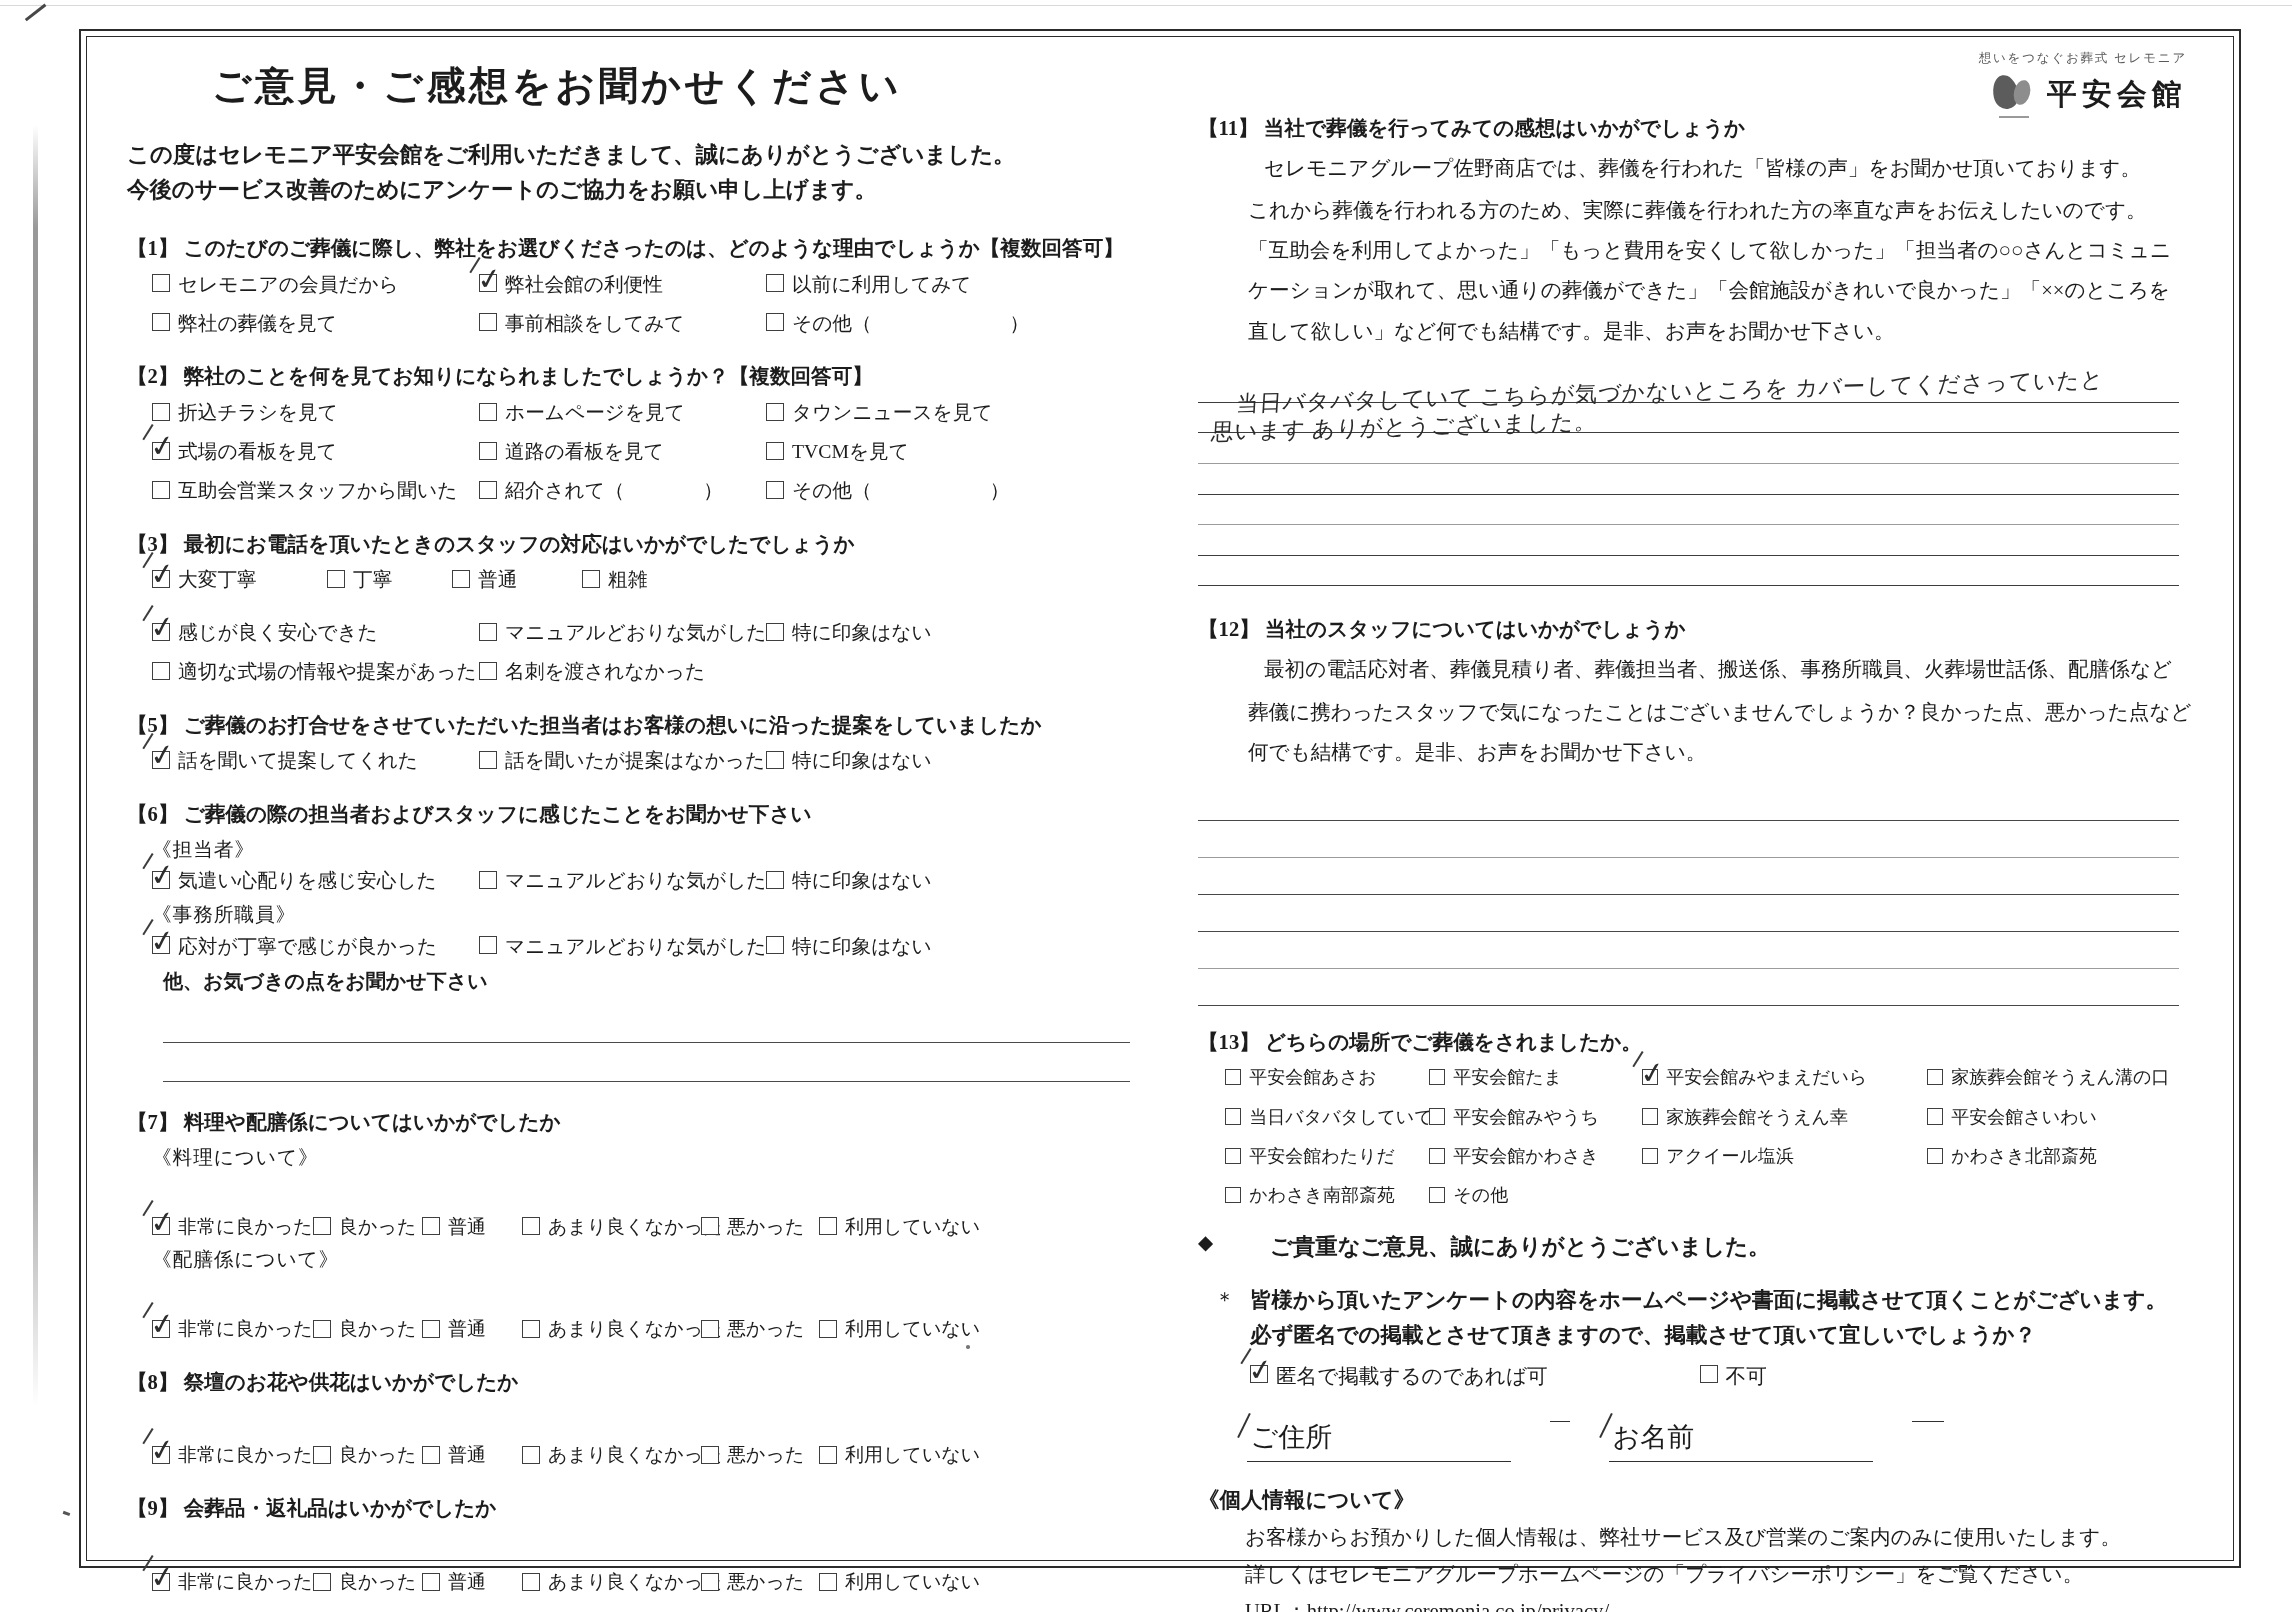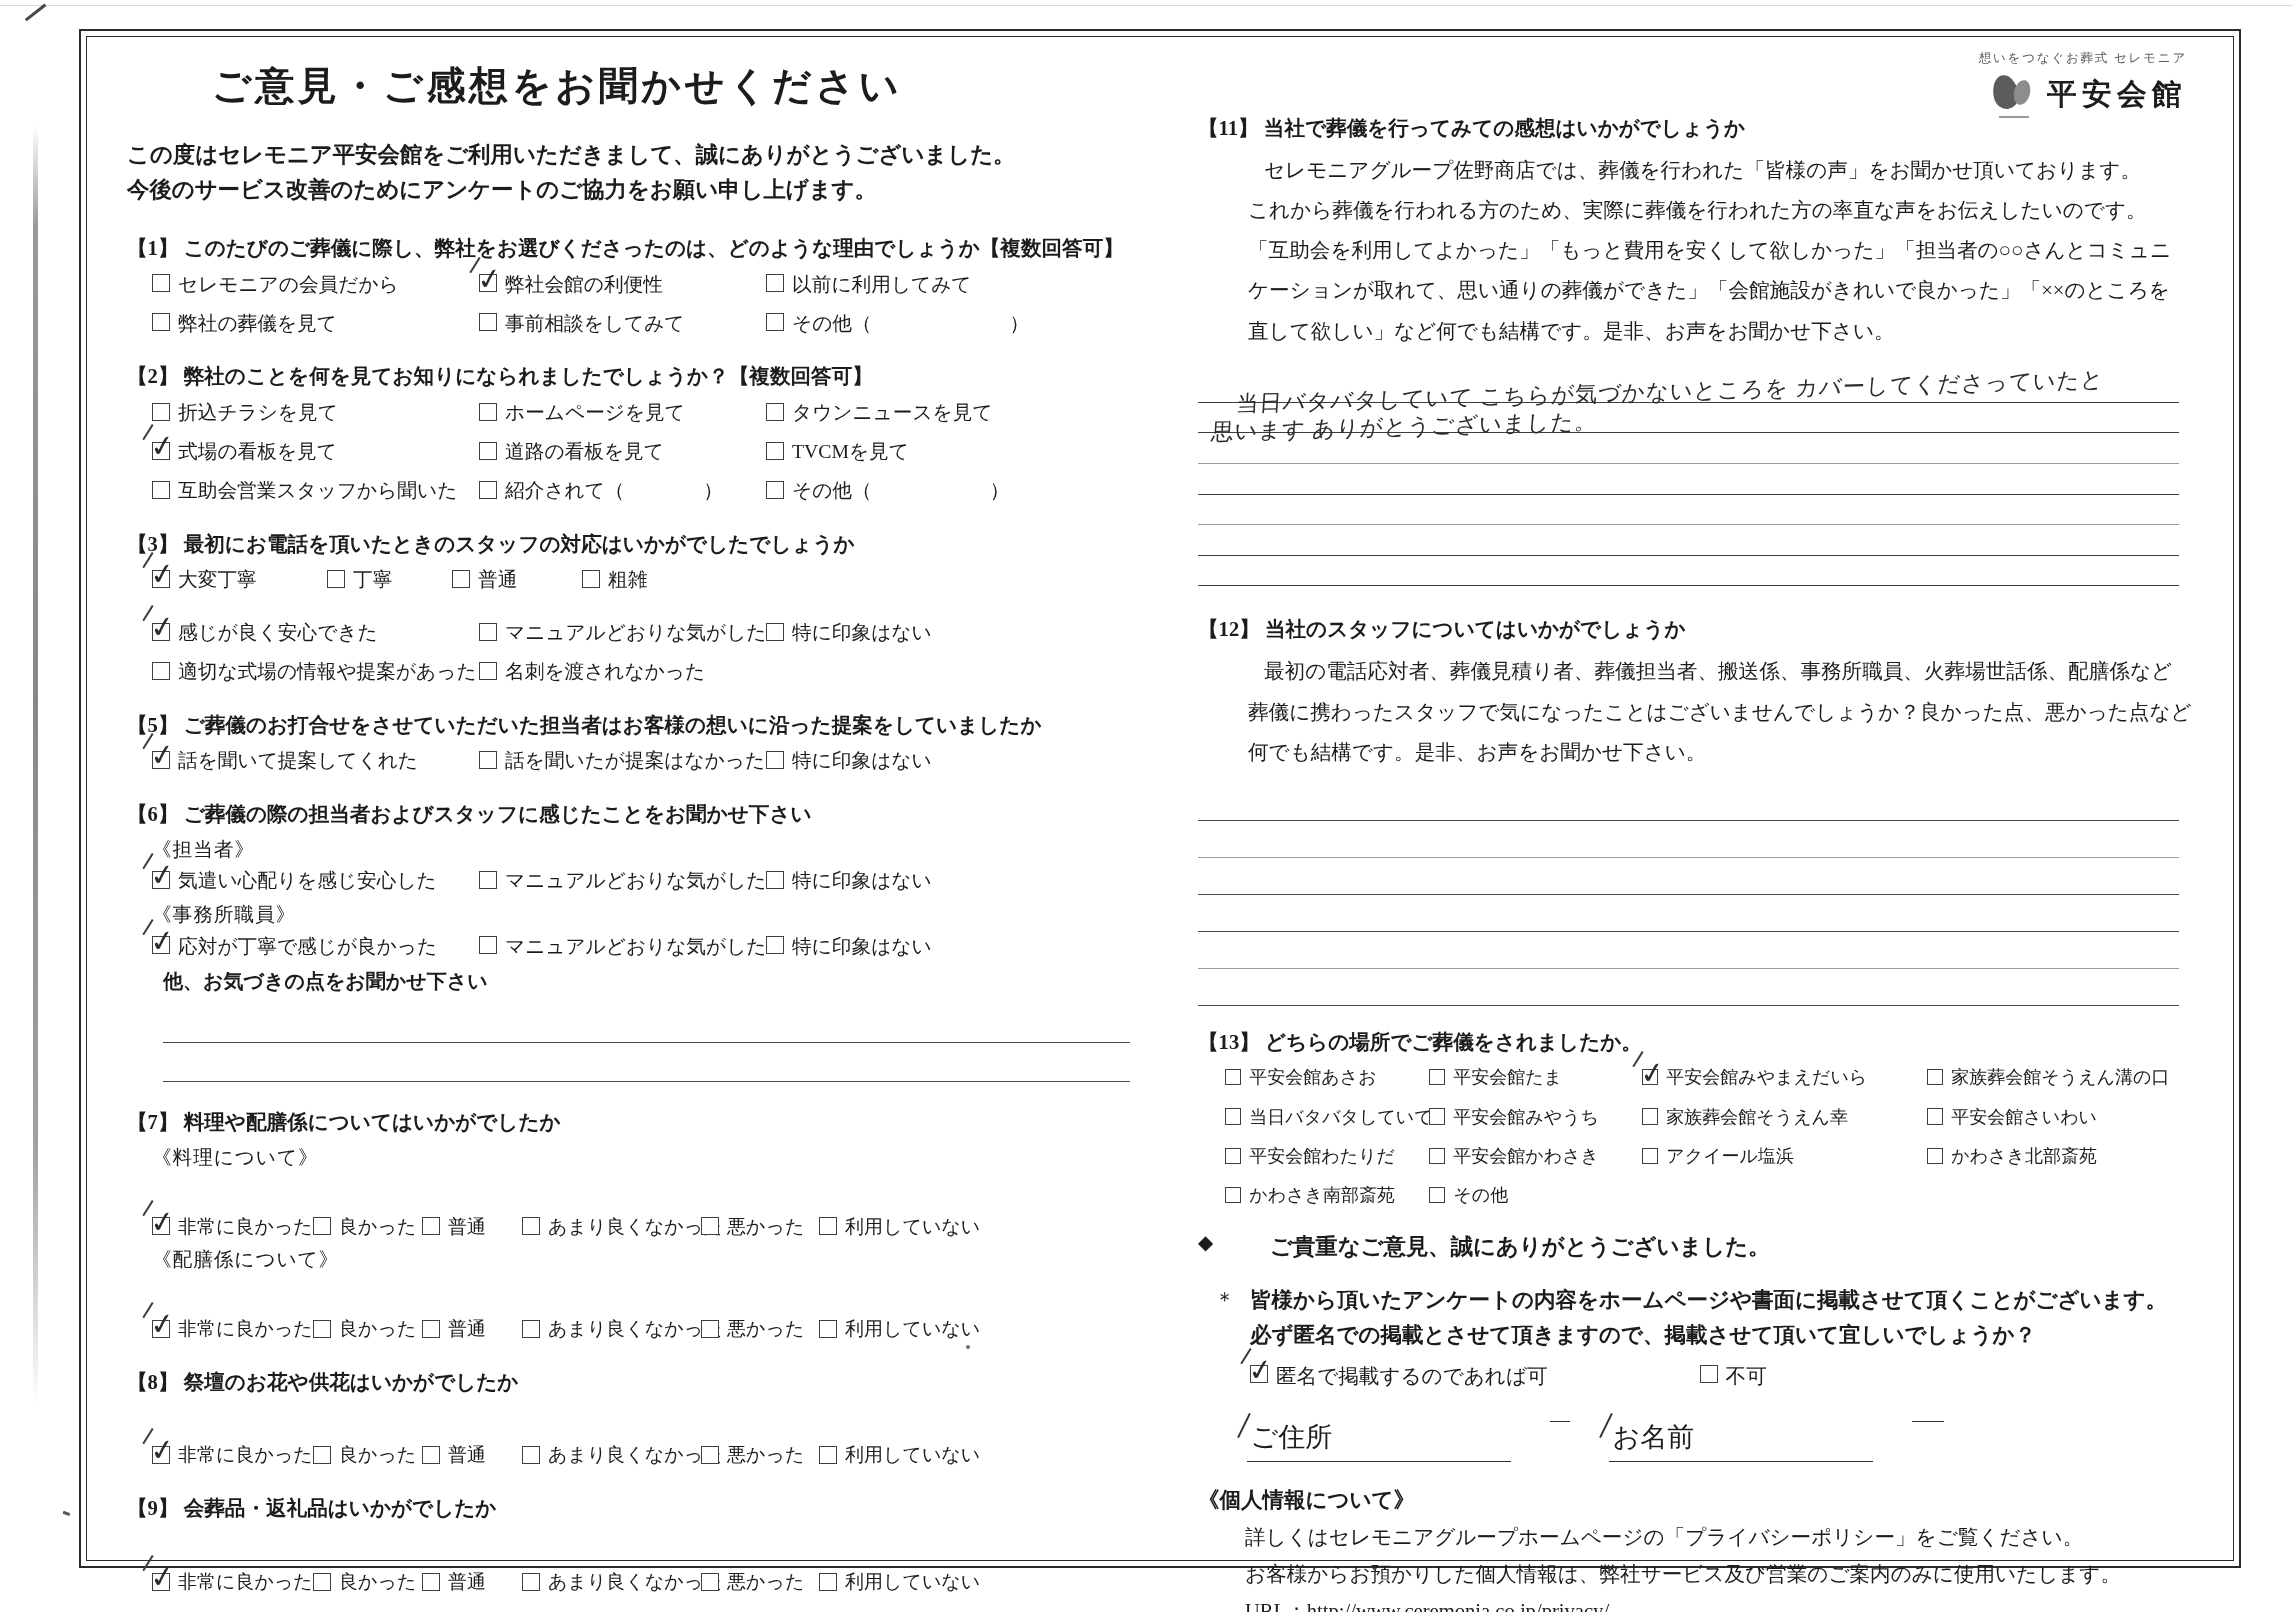--- a/index.html
+++ b/index.html
@@ -61,21 +61,21 @@
   .hw { position:absolute; font-size:22.4px; color:#2b2b2b; white-space:nowrap; letter-spacing:0.9px;
         transform:rotate(-1.6deg) skewX(-5deg); z-index:2; }
   .hw1 { left:38px; top:3.6px; }
   .hw2 { left:12.5px; top:39px; }
   .q12lines { margin-top:12.5px; width:981px; }
   .wl2 { height:36px; border-bottom:1.8px solid #474747; }
   .wl2.light { border-bottom-color:#9c9c9c; }
 
   
   .para { margin:7.2px 0 0 50px; font-size:20.6px; line-height:1.95; }
-  .para .p-first { text-indent:16px; }
+  .para .p-first { text-indent:16px;font-family:Liberation Mono, monospace; }
   .para div { white-space:nowrap; }
 
   .closing { display:flex; margin-top:23px; font-weight:700; font-size:22.4px; }
   .closing .diamond { width:72px; font-size:19.7px; }
   .consent { margin-top:21.5px; padding-left:52px; position:relative; font-weight:700; font-size:21.5px; line-height:1.6; }
   .consent .star { position:absolute; left:16px; top:0; font-weight:400; }
   .consent-row { display:flex; gap:152px; margin-top:10.7px; font-weight:400; }
   .consent-row .opt { font-size:20.6px; }
 
   .fields { display:flex; align-items:flex-start; margin:30px 0 0 49px; gap:39px; font-size:27px; }
@@ -665,19 +665,19 @@
     <span class="field">
       <span class="slash"></span>
       <span>お名前</span>
     </span>
     <span class="dash"></span>
   </div>
 
   <div class="privacy">
     <div class="privacy-h">《個人情報について》</div>
     <div class="privacy-body">
+      <div>お客様からお預かりした個人情報は、弊社サービス及び営業のご案内のみに使用いたします。</div>
       <div>詳しくはセレモニアグループホームページの「プライバシーポリシー」をご覧ください。</div>
-      <div>お客様からお預かりした個人情報は、弊社サービス及び営業のご案内のみに使用いたします。</div>
       <div>URL：http://www.ceremonia.co.jp/privacy/</div>
     </div>
   </div>
 </div>
 
 
 </body></html>

